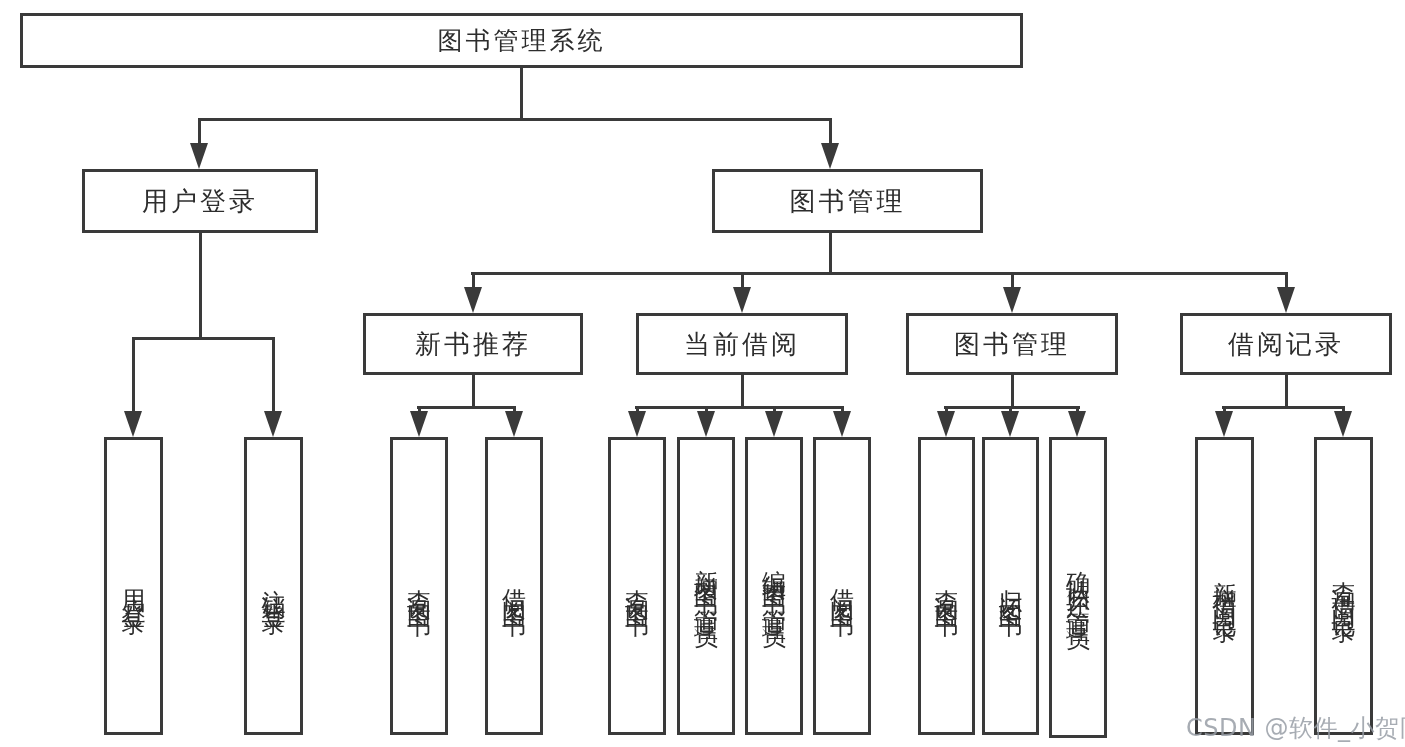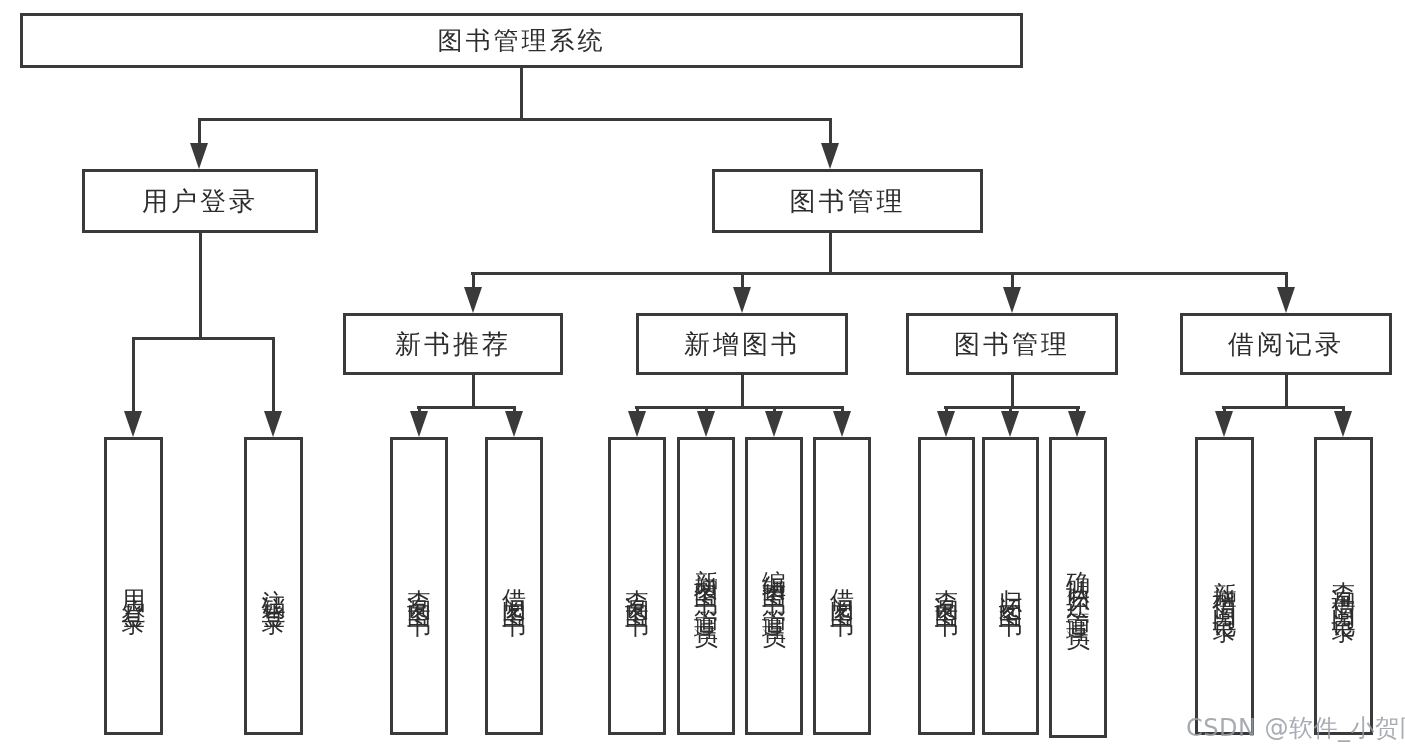--- a/index.html
+++ b/index.html
@@ -63,25 +63,25 @@
   <div class="hline" style="left:471px;top:272px;width:817px;"></div>
   <div class="vline" style="left:472px;top:272px;height:18px;"></div>
   <div class="arrowhead" style="left:464px;top:287px;"></div>
   <div class="vline" style="left:741px;top:272px;height:18px;"></div>
   <div class="arrowhead" style="left:733px;top:287px;"></div>
   <div class="vline" style="left:1011px;top:272px;height:18px;"></div>
   <div class="arrowhead" style="left:1003px;top:287px;"></div>
   <div class="vline" style="left:1285px;top:272px;height:18px;"></div>
   <div class="arrowhead" style="left:1277px;top:287px;"></div>
 
-  <div class="box" style="left:343px;top:313px;width:220px;height:62px;">
+  <div class="box" style="left:363px;top:313px;width:220px;height:62px;">
     <span class="hlabel">新书推荐</span>
   </div>
   <div class="box" style="left:636px;top:313px;width:212px;height:62px;">
-    <span class="hlabel">新增图书</span>
+    <span class="hlabel">当前借阅</span>
   </div>
   <div class="box" style="left:906px;top:313px;width:212px;height:62px;">
     <span class="hlabel">图书管理</span>
   </div>
   <div class="box" style="left:1180px;top:313px;width:212px;height:62px;">
     <span class="hlabel">借阅记录</span>
   </div>
 
   <div class="vline" style="left:472px;top:372px;height:37px;"></div>
   <div class="vline" style="left:741px;top:372px;height:37px;"></div>

